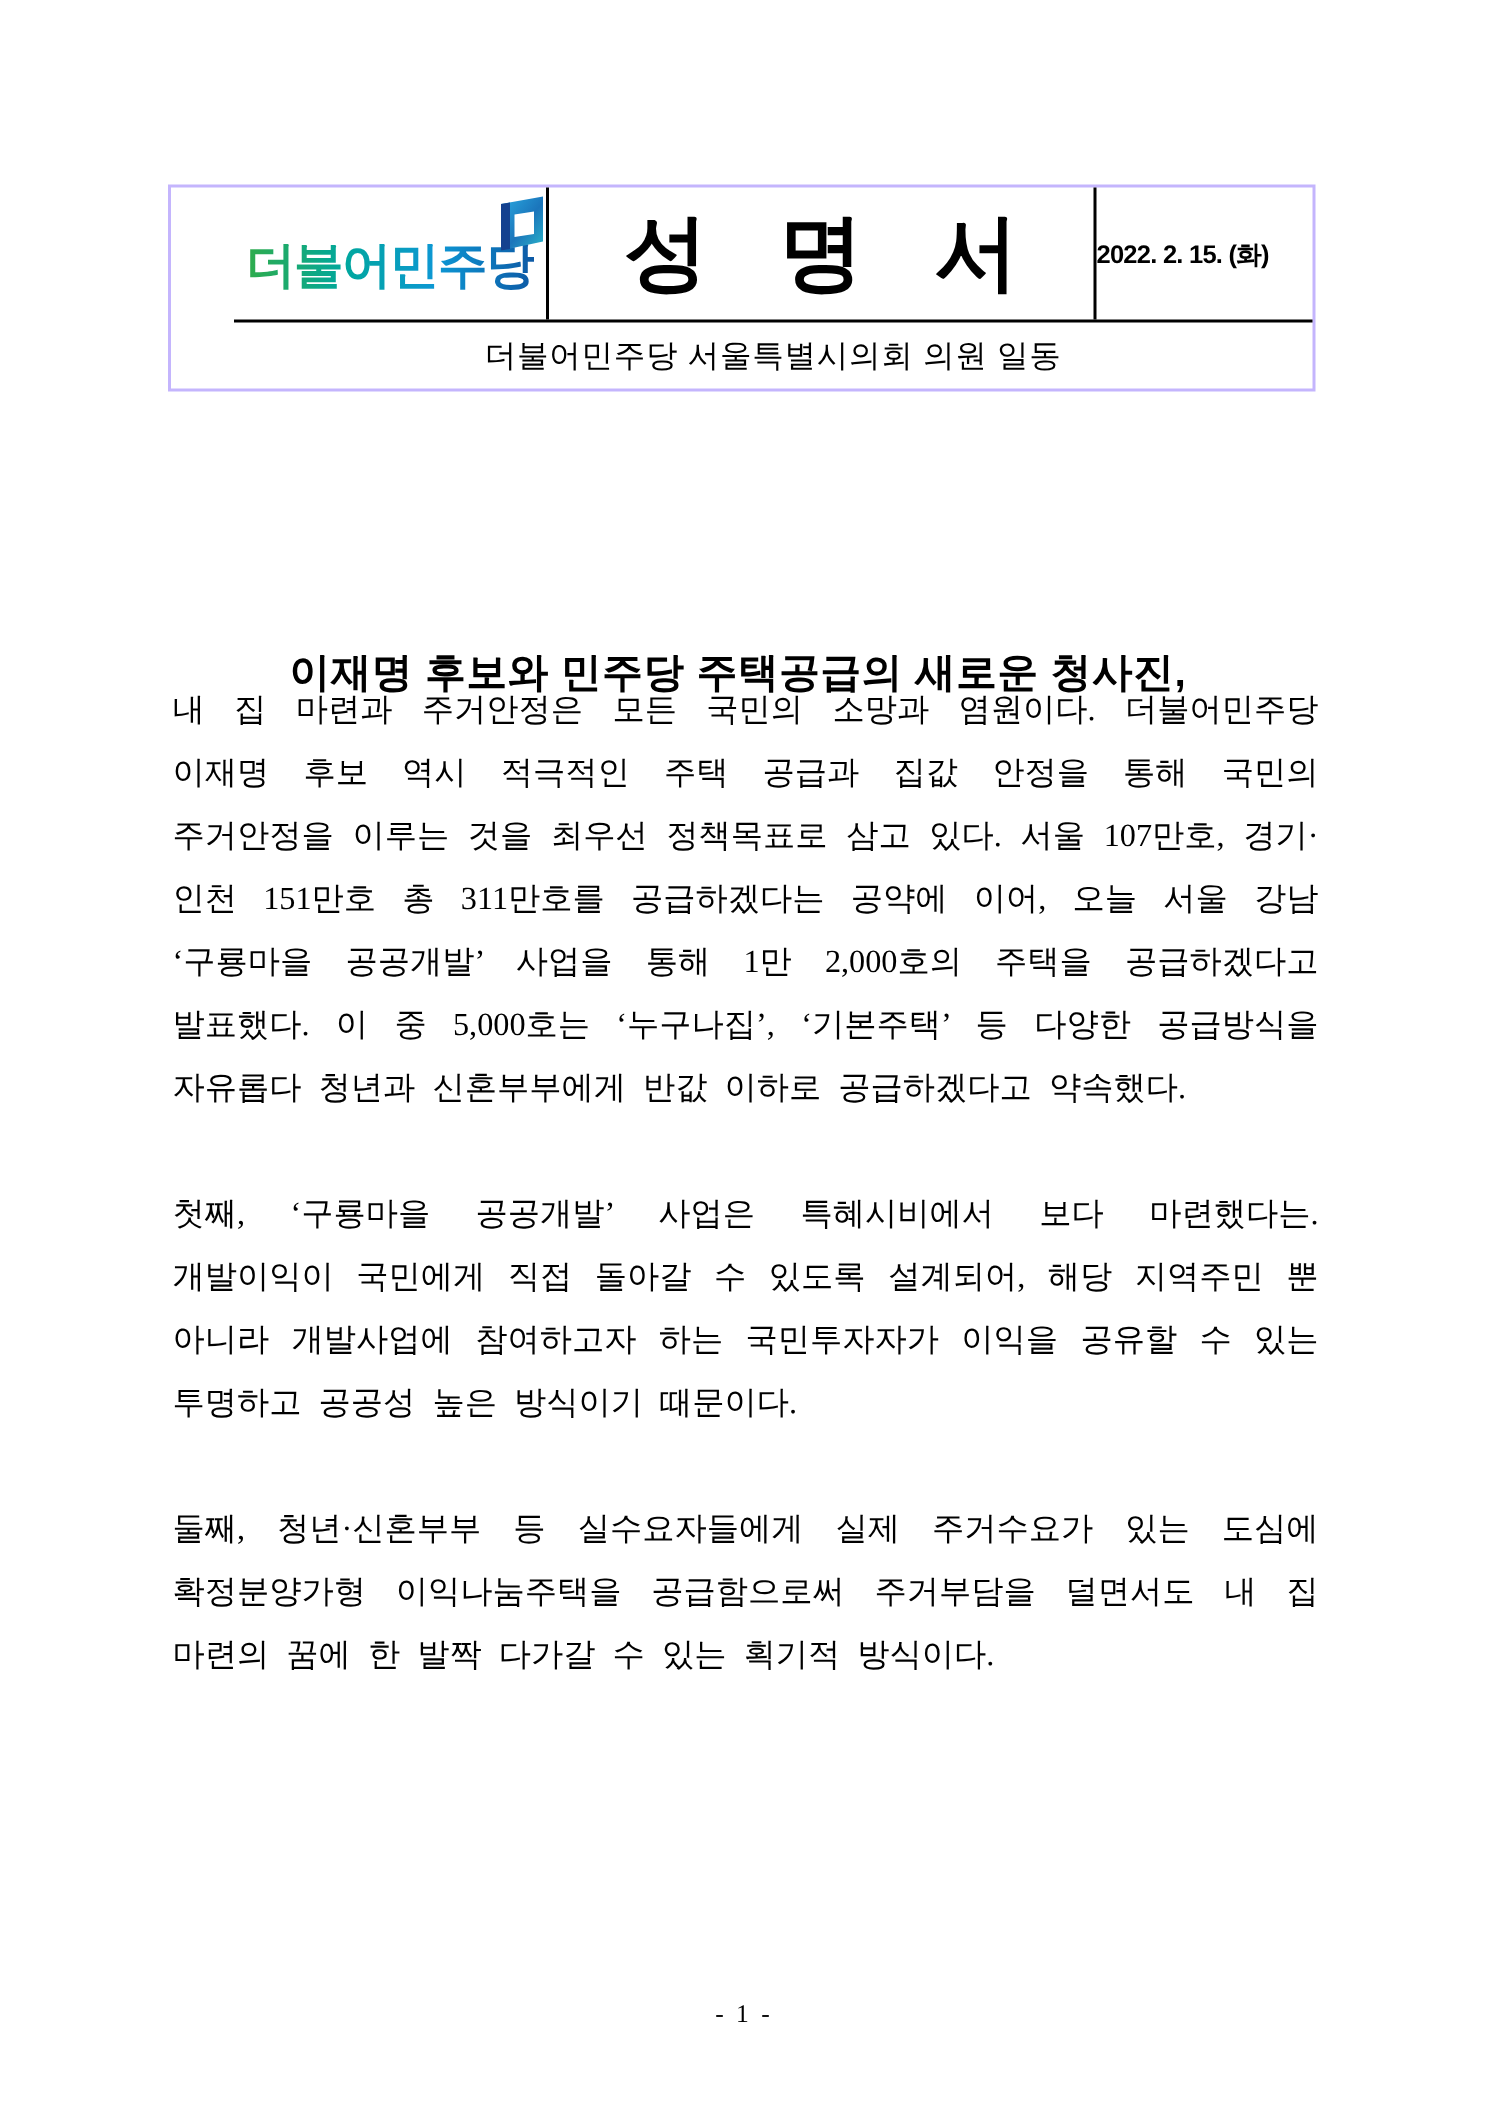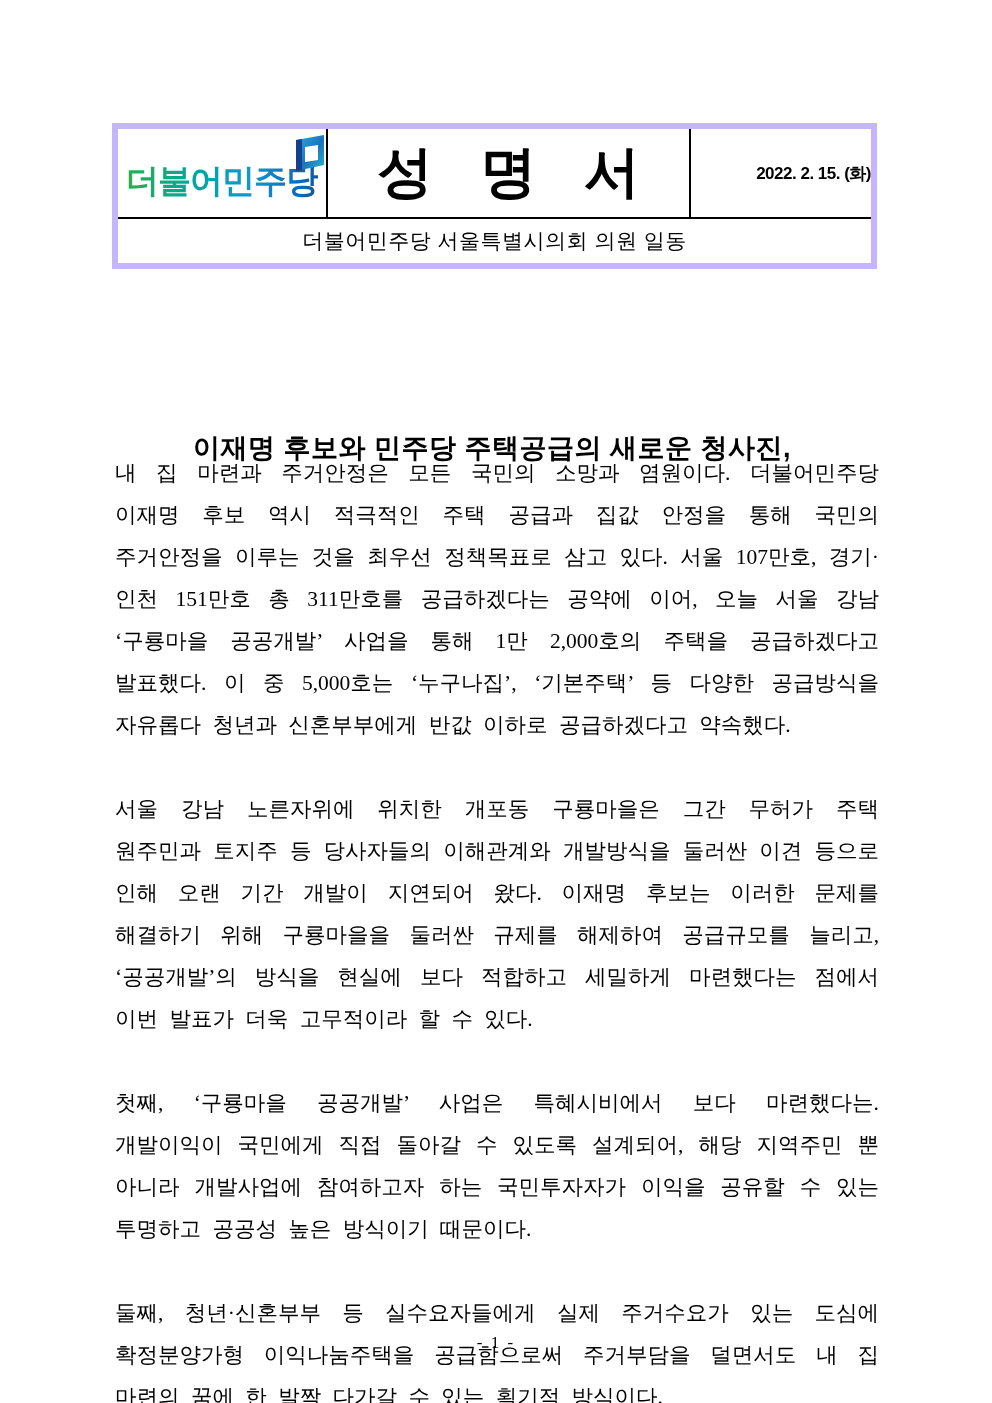--- a/index.html
+++ b/index.html
@@ -14,36 +14,37 @@
     font-family: "Liberation Serif", serif;
     overflow: hidden;
   }
 
   
   .header-table {
     position: absolute;
     left: 112px;
     top: 123px;
     width: 765px;
-    border: 6px solid #c4b5fd;
+    border: 2px solid #c4b5fd;
+    padding-left: 42px;
   }
   .header-row1 { display: flex; height: 90px; border-bottom: 2px solid #000; }
   .cell-logo {
     width: 210px;
     border-right: 2px solid #000;
     display: flex; align-items: center; justify-content: center;
   }
   .cell-doctype {
     flex: 1;
     border-right: 2px solid #000;
     display: flex; align-items: center; justify-content: center;
   }
   .cell-date {
-    width: 180px;
-    display: flex; align-items: center; justify-content: flex-end;
+    width: 144px;
+    display: flex; align-items: center; justify-content: flex-start;
   }
   .header-row2 {
     height: 44px;
     display: flex; align-items: center; justify-content: center;
   }
 
   .logo { position: relative; margin-top: 14px; }
   .logo-wordmark {
     font-family: "Liberation Sans", sans-serif;
     font-weight: 900;
@@ -163,20 +164,19 @@
       <span class="issuer-text">더불어민주당 서울특별시의회 의원 일동</span>
     </div>
   </div>
 
   <div class="main-title">
     <div>이재명 후보와 민주당 주택공급의 새로운 청사진,</div>
   </div>
 
   <div class="body-block">
       <p class="para">내 집 마련과 주거안정은 모든 국민의 소망과 염원이다. 더불어민주당 이재명 후보 역시 적극적인 주택 공급과 집값 안정을 통해 국민의 주거안정을 이루는 것을 최우선 정책목표로 삼고 있다. 서울 107만호, 경기·인천 151만호 총 311만호를 공급하겠다는 공약에 이어, 오늘 서울 강남 ‘구룡마을 공공개발’ 사업을 통해 1만 2,000호의 주택을 공급하겠다고 발표했다. 이 중 5,000호는 ‘누구나집’, ‘기본주택’ 등 다양한 공급방식을 자유롭다 청년과 신혼부부에게 반값 이하로 공급하겠다고 약속했다.</p>
-      <p class="para">서울 강남 노른자위에 위치한 개포동 구룡마을은 그간 무허가 주택 원주민과 토지주 등 당사자들의 이해관계와 개발방식을 둘러싼 이견 등으로 인해 오랜 기간 개발이 지연되어 왔다. 이재명 후보는 이러한 문제를 해결하기 위해 구룡마을을 둘러싼 규제를 해제하여 공급규모를 늘리고, ‘공공개발’의 방식을 현실에 보다 적합하고 세밀하게 마련했다는 점에서 이번 발표가 더욱 고무적이라 할 수 있다.</p>
       <p class="para">첫째, ‘구룡마을 공공개발’ 사업은 특혜시비에서 보다 마련했다는. 개발이익이 국민에게 직접 돌아갈 수 있도록 설계되어, 해당 지역주민 뿐 아니라 개발사업에 참여하고자 하는 국민투자자가 이익을 공유할 수 있는 투명하고 공공성 높은 방식이기 때문이다.</p>
       <p class="para">둘째, 청년·신혼부부 등 실수요자들에게 실제 주거수요가 있는 도심에 확정분양가형 이익나눔주택을 공급함으로써 주거부담을 덜면서도 내 집 마련의 꿈에 한 발짝 다가갈 수 있는 획기적 방식이다.</p>
     </div>
 
   <div class="footer">- 1 -</div>
 
 </div>
 
 </body></html>

